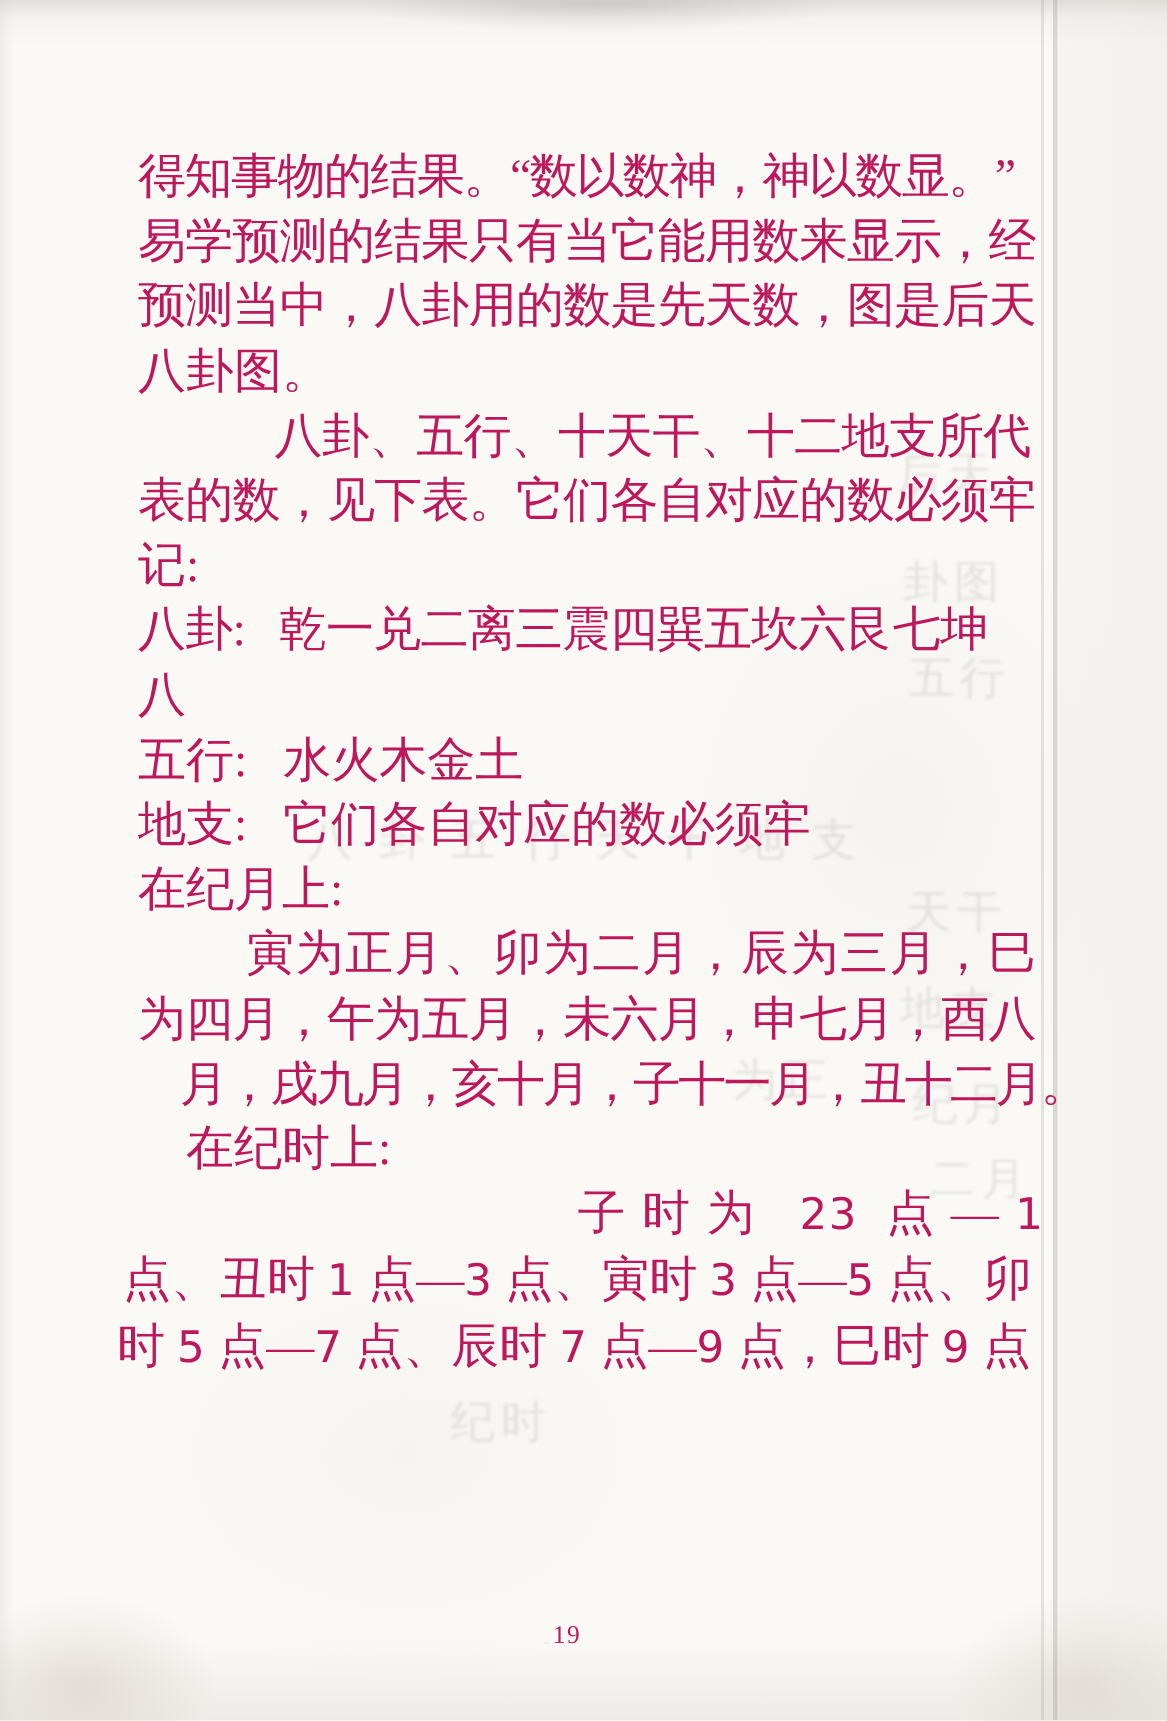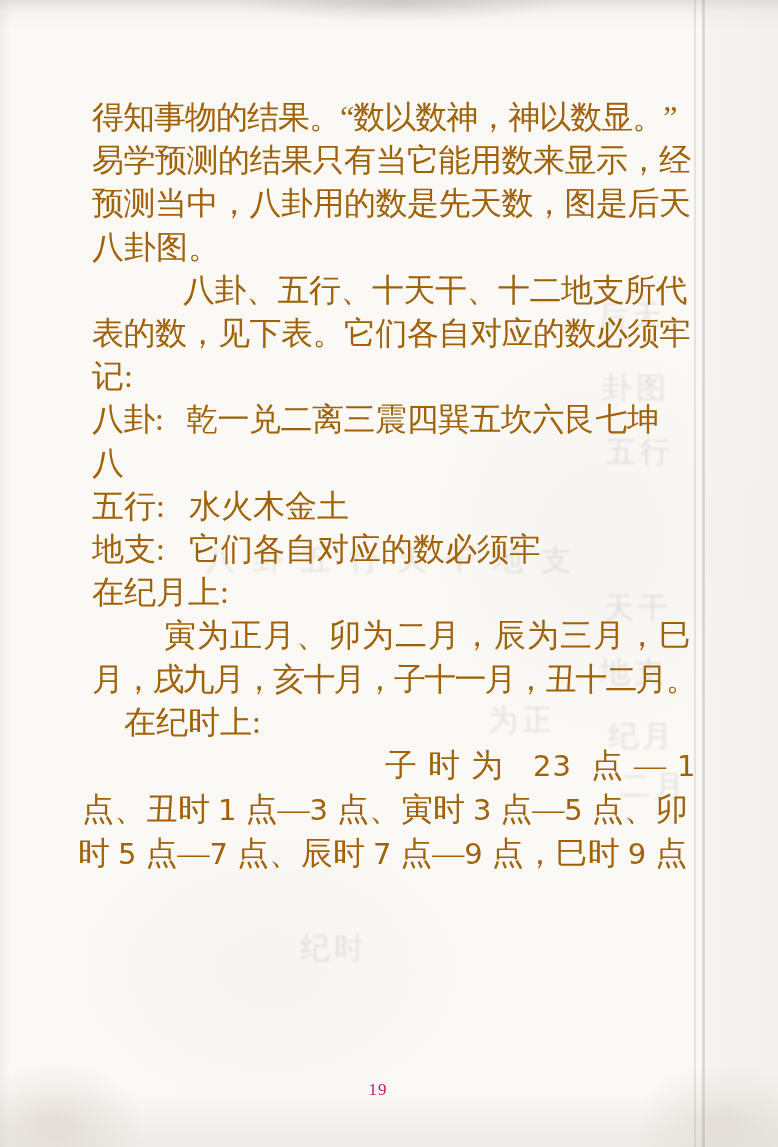--- a/index.html
+++ b/index.html
@@ -32,21 +32,21 @@
   .mottle2{position:absolute;left:60px;top:820px;width:420px;height:300px;
     background:radial-gradient(ellipse, rgba(214,210,202,.12), rgba(0,0,0,0) 70%);}
 
   
   .bleed{position:absolute;inset:0;}
   .ghost{position:absolute;font-size:30px;color:rgba(108,102,92,.14);
     filter:blur(1.2px);white-space:pre;}
 
   
   .text-column{position:absolute;left:92px;top:96px;width:612px;
-    font-size:32px;line-height:43.2px;color:#a16207;}
+    font-size:32px;line-height:43.2px;color:#be185d;}
   .line{white-space:pre;}
   .num{font-family:"DejaVu Sans","Liberation Sans",sans-serif;
     font-weight:400;font-size:29px;letter-spacing:1px;}
 
   .page-number{position:absolute;left:358px;top:1080px;width:40px;text-align:center;
     font-size:17px;color:#be185d;letter-spacing:1px;}
 </style>
 </head>
 <body>
 
@@ -84,21 +84,22 @@
       <div class="line">八卦图。</div>
       <div class="line" style="margin-left: 91px; letter-spacing: -0.5px;">八卦、五行、十天干、十二地支所代</div>
       <div class="line" style="letter-spacing: -0.5px;">表的数，见下表。它们各自对应的数必须牢</div>
       <div class="line">记:</div>
       <div class="line" style="letter-spacing: -0.5px;">八卦:   乾一兑二离三震四巽五坎六艮七坤</div>
       <div class="line">八</div>
       <div class="line">五行:   水火木金土</div>
       <div class="line">地支:   它们各自对应的数必须牢</div>
       <div class="line">在纪月上:</div>
       <div class="line" style="margin-left: 72px; letter-spacing: 1px;">寅为正月、卯为二月，辰为三月，巳</div>
-      <div class="line" style="letter-spacing: -1.8px;">月，戌九月，亥十月，子十一月，丑十二月。</div>
+      <div class="line" style="letter-spacing: -0.5px;">为四月，午为五月，未六月，申七月，酉八</div>
+      <div class="line" style="letter-spacing: -1.8px; margin-left: 28px;">月，戌九月，亥十月，子十一月，丑十二月。</div>
       <div class="line" style="margin-left: 32px;">在纪时上:</div>
       <div class="line" style="margin-left: 293px; letter-spacing: 11px;">子时为 <span class="num">23</span> 点—<span class="num">1</span></div>
       <div class="line" style="margin-left: -10px;">点、丑时 <span class="num">1</span> 点—<span class="num">3</span> 点、寅时 <span class="num">3</span> 点—<span class="num">5</span> 点、卯</div>
       <div class="line" style="margin-left: -14px;">时 <span class="num">5</span> 点—<span class="num">7</span> 点、辰时 <span class="num">7</span> 点—<span class="num">9</span> 点，巳时 <span class="num">9</span> 点</div>
     </div>
 
   <div class="page-number">19</div>
 </div>
 
 </body></html>

